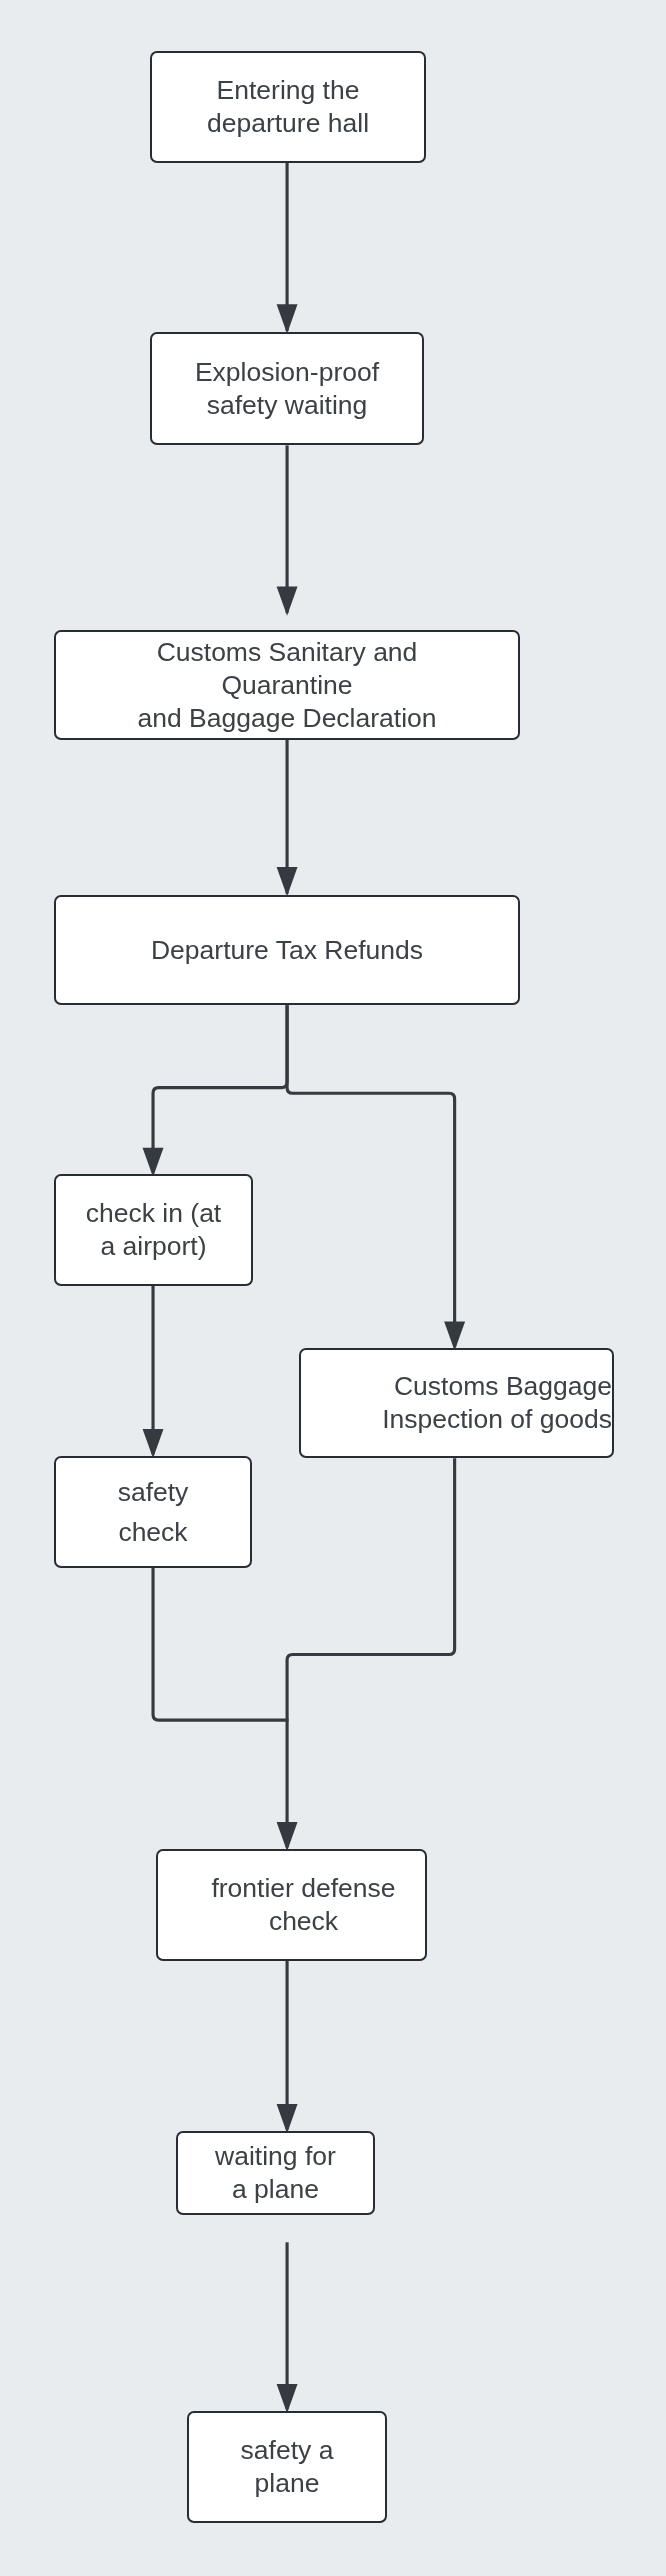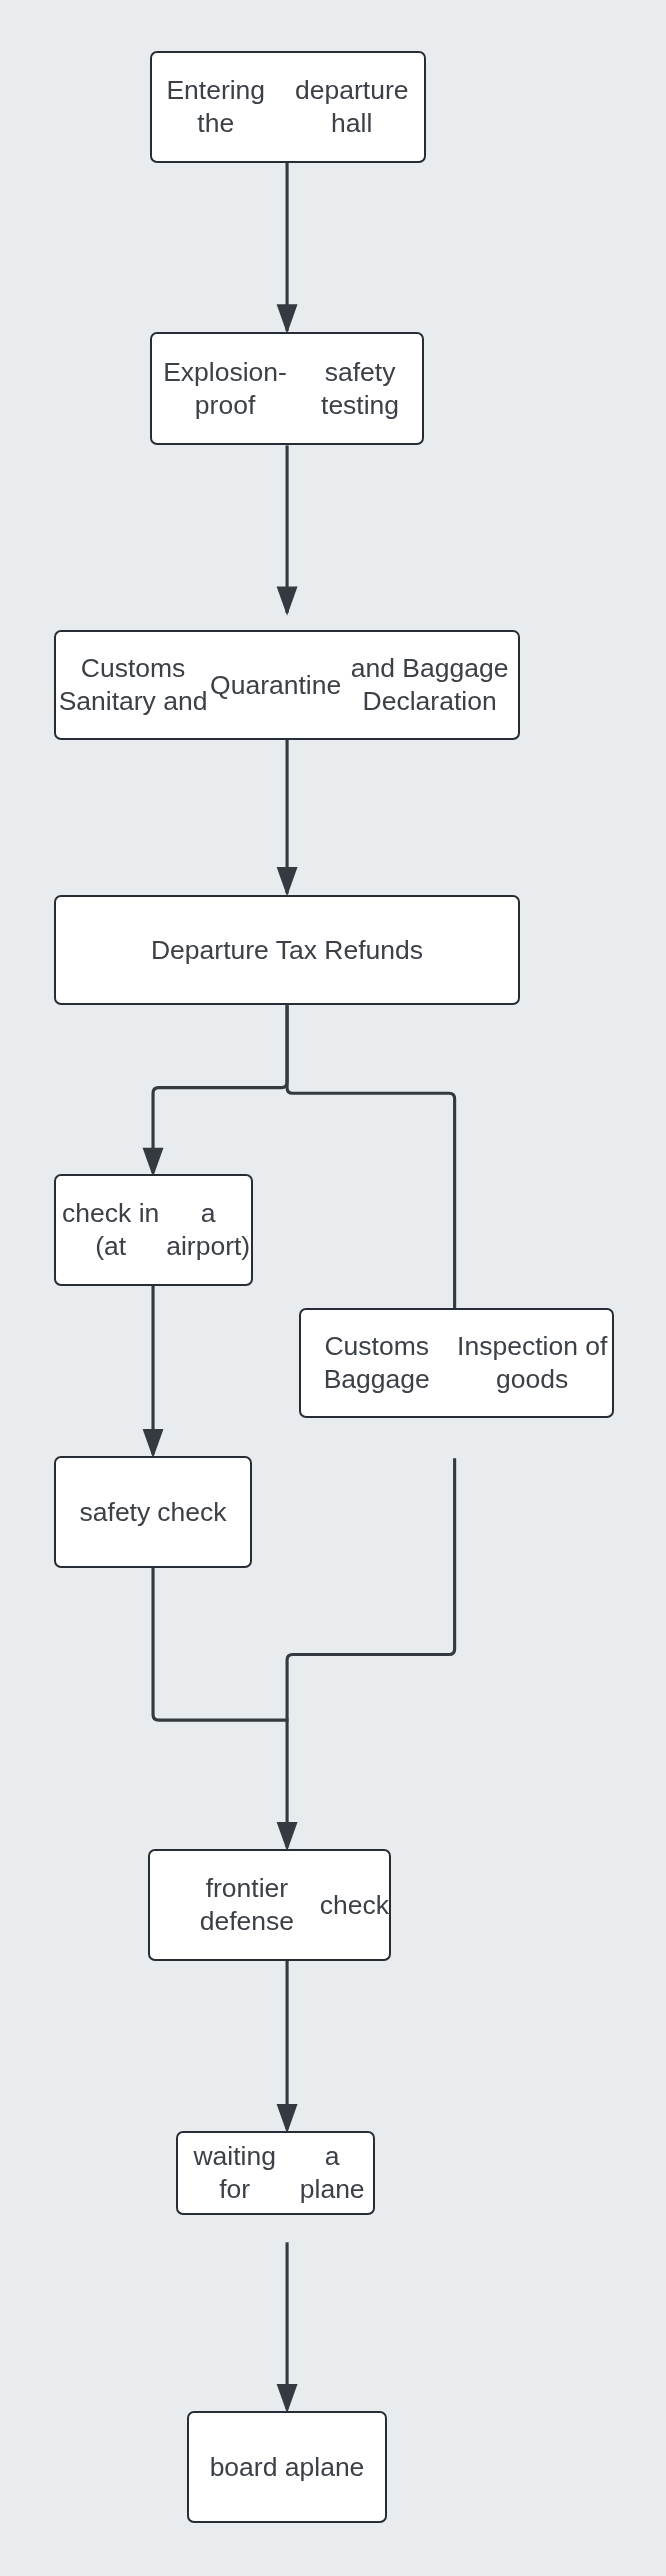--- a/index.html
+++ b/index.html
@@ -36,36 +36,36 @@
     fill:var(--edge);
     stroke:none;
   }
   .node{
     position:absolute;
     box-sizing:border-box;
     background:var(--node-fill);
     border:2.8px solid var(--node-border);
     border-radius:7px;
     display:flex;
-    flex-direction:row;
+    flex-direction:column;
     align-items:center;
     justify-content:center;
     text-align:center;
     font-size:26.5px;
     line-height:33px;
     color:var(--text);
   }
   .n1{left:150px;top:51px;width:276px;height:112px;}
   .n2{left:150px;top:332px;width:274px;height:113px;}
   .n3{left:54px;top:614px;width:466px;height:110px;margin-top:16px;}
   .n4{left:54px;top:895px;width:466px;height:110px;}
   .n5{left:54px;top:1174px;width:199px;height:112px;}
-  .n6{left:299px;top:1308px;width:315px;height:110px;}
+  .n6{left:299px;top:1348px;width:315px;height:110px;align-items:flex-end;}
   .n7{left:54px;top:1456px;width:198px;height:112px;gap:7px;}
-  .n8{left:148px;top:1849px;width:243px;height:112px;padding-left:24px;}
+  .n8{left:156px;top:1849px;width:271px;height:112px;padding-left:24px;}
   .n9{left:176px;top:2131px;width:199px;height:84px;}
   .n10{left:187px;top:2411px;width:200px;height:112px;}
   .ln{display:block;}
 </style>
 </head>
 <body>
 
 <div class="canvas">
 
   <svg class="edges" viewBox="0 0 955 3690" xmlns="http://www.w3.org/2000/svg" aria-hidden="true">
@@ -120,21 +120,21 @@
     </g>
   </svg>
 
   <div class="node n1">
     <span class="ln">Entering the</span>
     <span class="ln">departure hall</span>
   </div>
 
   <div class="node n2">
     <span class="ln">Explosion-proof</span>
-    <span class="ln">safety testing</span>
+    <span class="ln">safety waiting</span>
   </div>
 
   <div class="node n3">
     <span class="ln">Customs Sanitary and</span>
     <span class="ln">Quarantine</span>
     <span class="ln">and Baggage Declaration</span>
   </div>
 
   <div class="node n4">
     <span class="ln">Departure Tax Refunds</span>
@@ -159,18 +159,18 @@
     <span class="ln">frontier defense</span>
     <span class="ln">check</span>
   </div>
 
   <div class="node n9">
     <span class="ln">waiting for</span>
     <span class="ln">a plane</span>
   </div>
 
   <div class="node n10">
-    <span class="ln">board a</span>
+    <span class="ln">safety a</span>
     <span class="ln">plane</span>
   </div>
 
 </div>
 
 
 </body></html>

